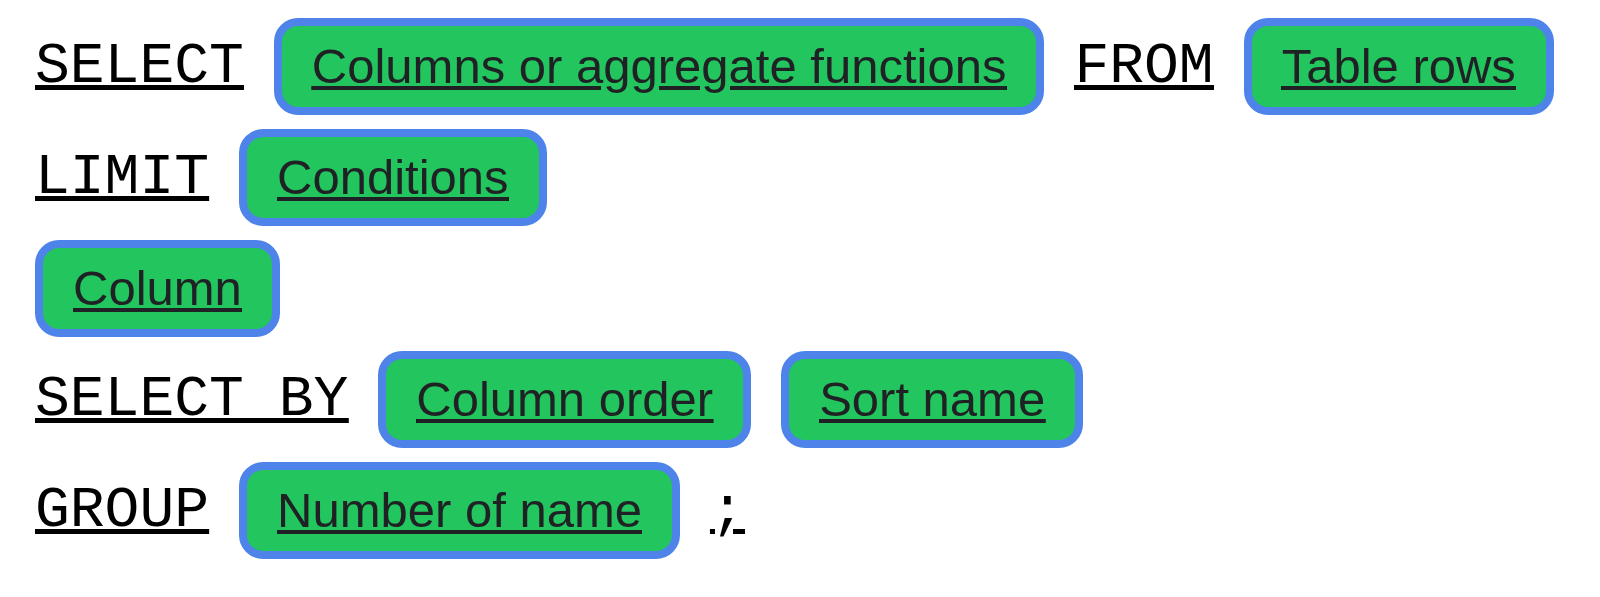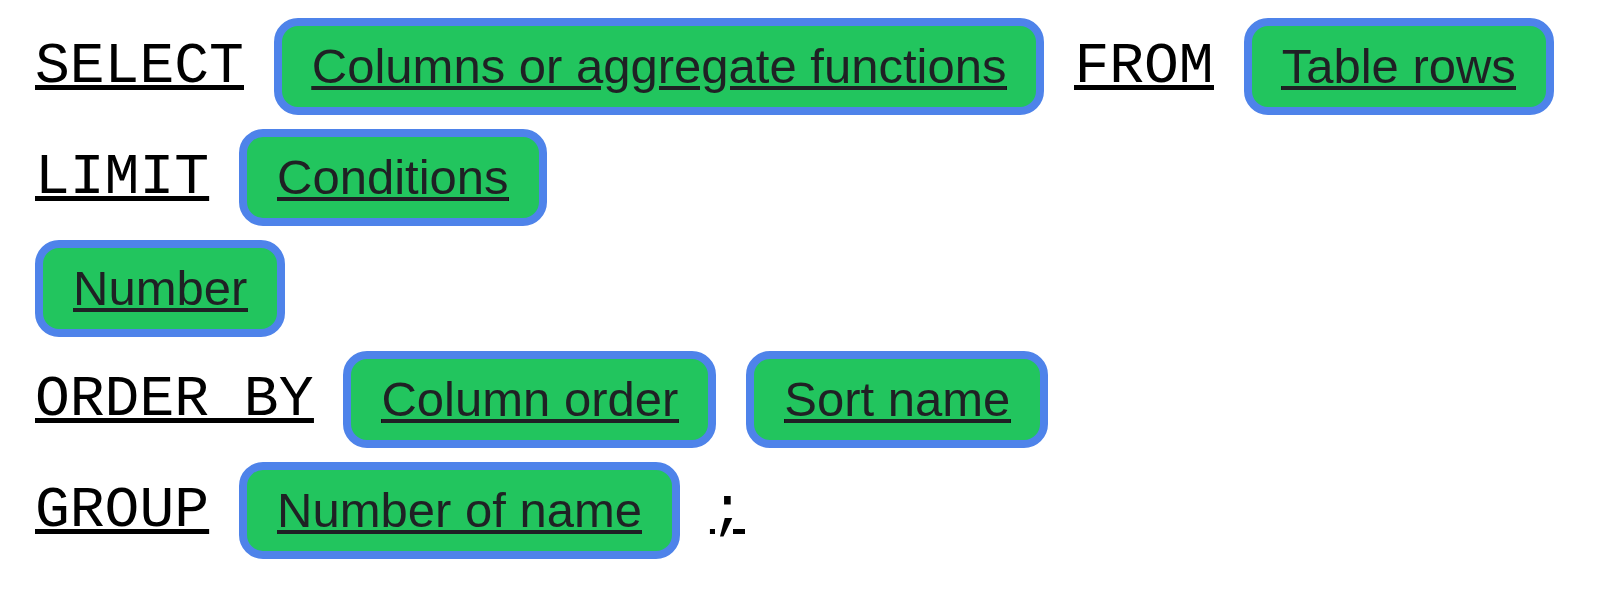--- a/index.html
+++ b/index.html
@@ -60,24 +60,24 @@
       <span class="keyword" data-name="keyword-select">SELECT</span>
       <span class="placeholder-box" data-name="placeholder-box-columns-or-aggregate-functions">Columns or aggregate functions</span>
       <span class="keyword" data-name="keyword-from">FROM</span>
       <span class="placeholder-box" data-name="placeholder-box-table-name">Table rows</span>
     </div>
     <div class="row" data-name="syntax-row-2">
       <span class="keyword" data-name="keyword-where">LIMIT</span>
       <span class="placeholder-box" data-name="placeholder-box-conditions">Conditions</span>
     </div>
     <div class="row" data-name="syntax-row-3">
-      <span class="placeholder-box" data-name="placeholder-box-columns">Number</span>
+      <span class="placeholder-box" data-name="placeholder-box-columns">Column</span>
     </div>
     <div class="row" data-name="syntax-row-4">
-      <span class="keyword" data-name="keyword-order-by">ORDER BY</span>
+      <span class="keyword" data-name="keyword-order-by">SELECT BY</span>
       <span class="placeholder-box" data-name="placeholder-box-column-name">Column order</span>
       <span class="placeholder-box" data-name="placeholder-box-sort-order">Sort name</span>
     </div>
     <div class="row" data-name="syntax-row-5">
       <span class="keyword" data-name="keyword-limit">GROUP</span>
       <span class="placeholder-box" data-name="placeholder-box-number-of-rows">Number of name</span>
       <span class="keyword" data-name="keyword-semicolon">;</span>
     </div>
   </main>
 

